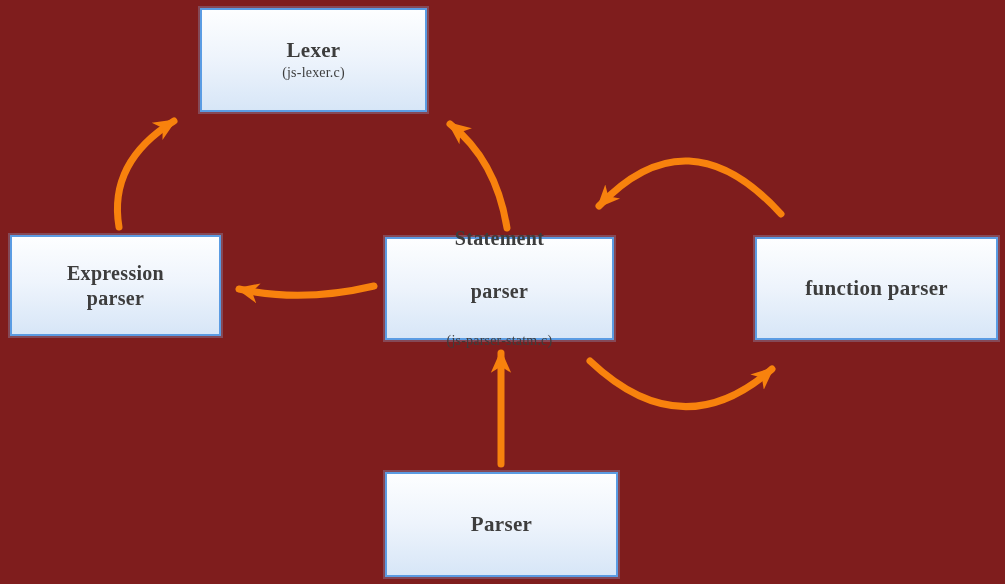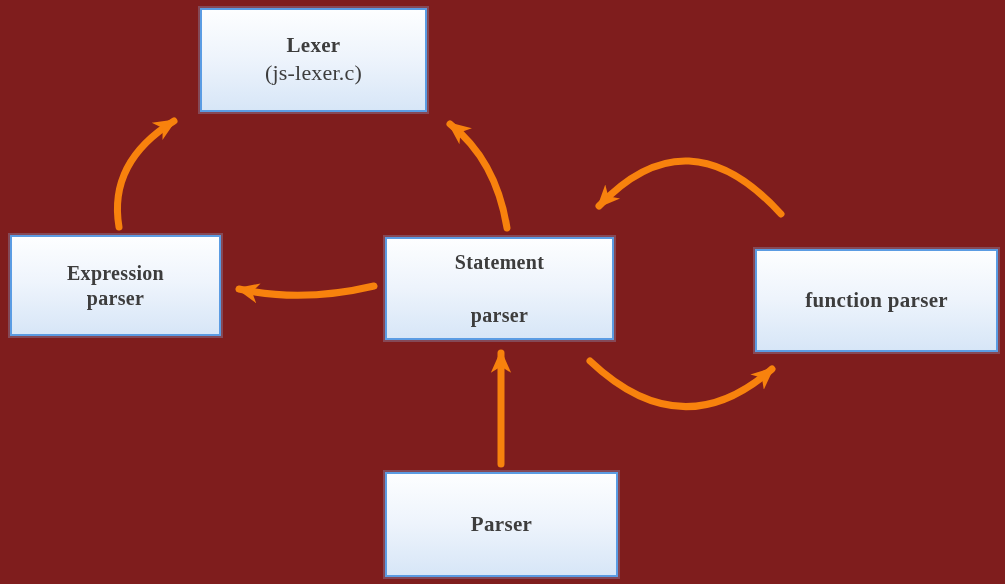--- a/index.html
+++ b/index.html
@@ -36,28 +36,28 @@
     line-height: 1.25;
     letter-spacing: 0.3px;
   }
   .node .title-line {
     font-weight: bold;
     font-size: 20px;
     line-height: 1.25;
     letter-spacing: 0.3px;
   }
   .node .subtitle {
-    font-size: 22px;
+    font-size: 14px;
     line-height: 1.35;
     letter-spacing: 0.2px;
   }
   .node-lexer      { left: 200px; top: 8px;   width: 227px; height: 104px; }
   .node-expression { left: 10px;  top: 235px; width: 211px; height: 101px; }
   .node-statement  { left: 385px; top: 237px; width: 229px; height: 103px; gap: 28px; }
-  .node-function   { left: 755px; top: 249px; width: 243px; height: 103px; gap: 29px; }
+  .node-function   { left: 755px; top: 237px; width: 243px; height: 103px; gap: 29px; }
   .node-parser     { left: 385px; top: 472px; width: 233px; height: 105px; }
 </style>
 </head>
 <body>
 
 <div class="canvas">
 
   <svg class="arrow-layer" viewBox="0 0 1005 584" xmlns="http://www.w3.org/2000/svg">
     <defs>
       <marker id="ah" viewBox="0 0 10 10" refX="8.6" refY="5" markerWidth="3.3" markerHeight="3.3" orient="auto">
@@ -80,20 +80,21 @@
   </div>
 
   <div class="node node-expression">
     <div class="title-line">Expression</div>
     <div class="title-line">parser</div>
   </div>
 
   <div class="node node-statement">
     <div class="title-line">Statement</div>
     <div class="title-line">parser</div>
+    <div class="subtitle">(js-parser-statm.c)</div>
   </div>
 
   <div class="node node-function">
     <div class="title">function parser</div>
   </div>
 
   <div class="node node-parser">
     <div class="title">Parser</div>
   </div>
 

